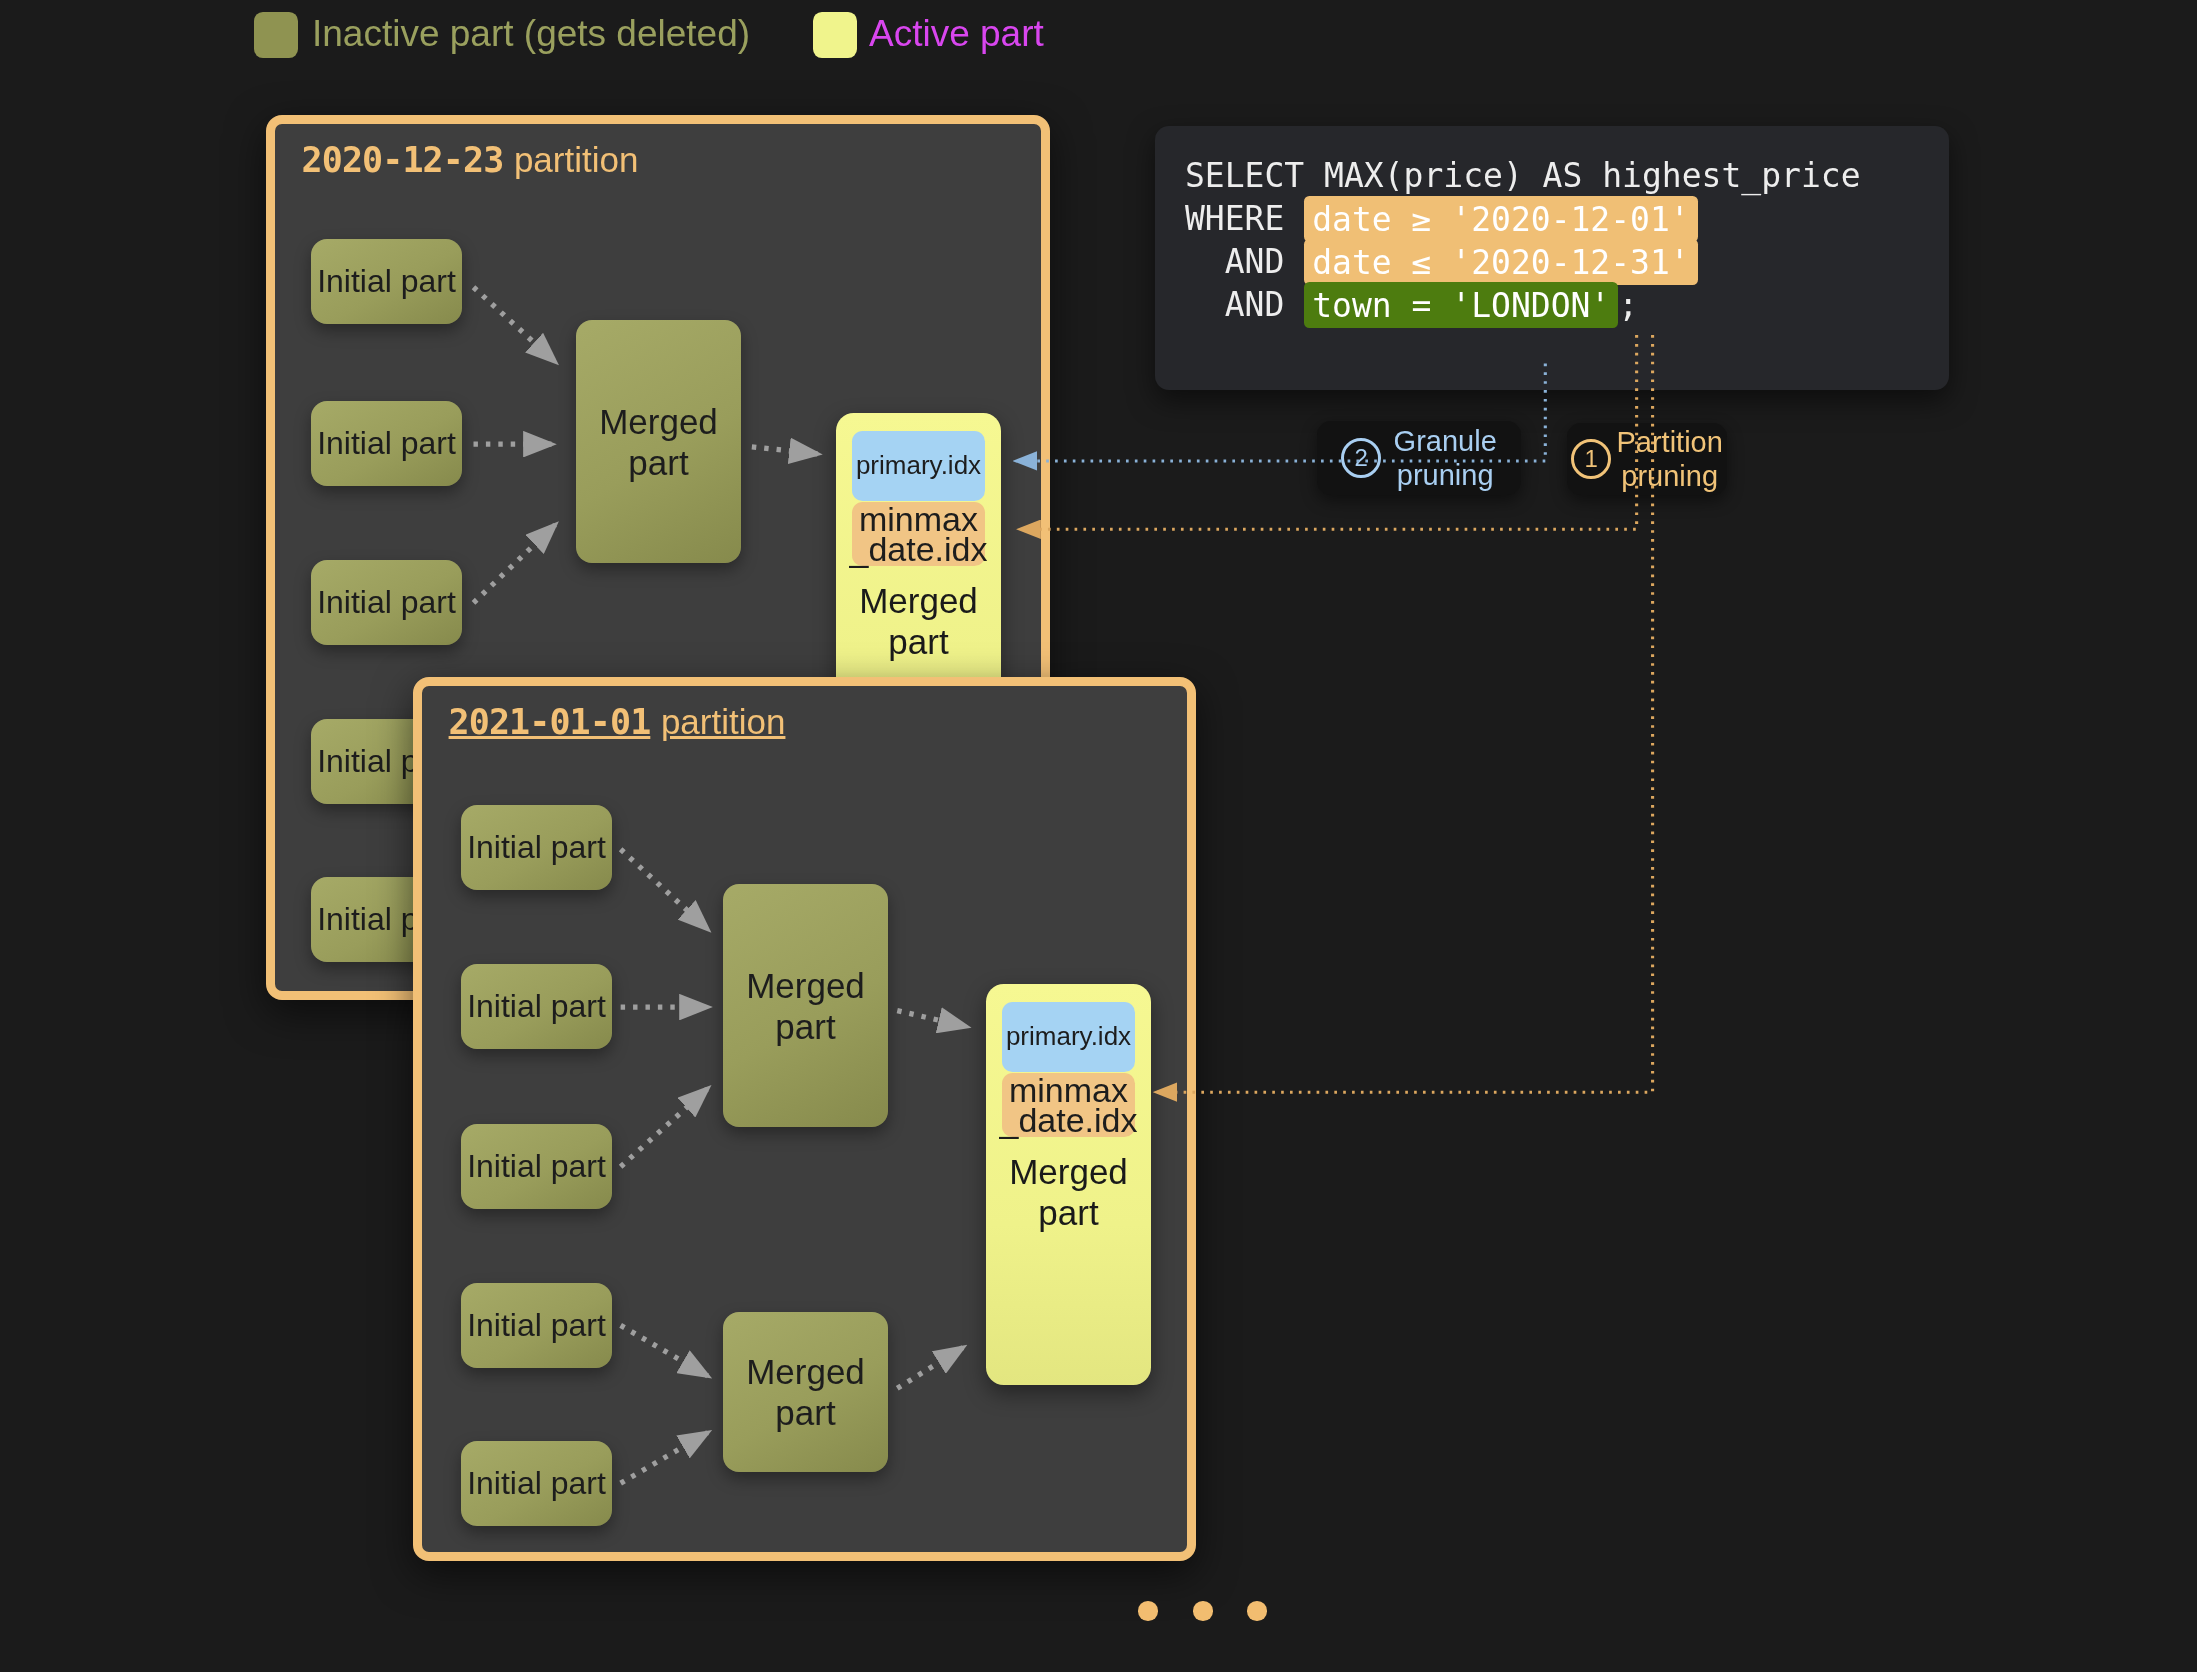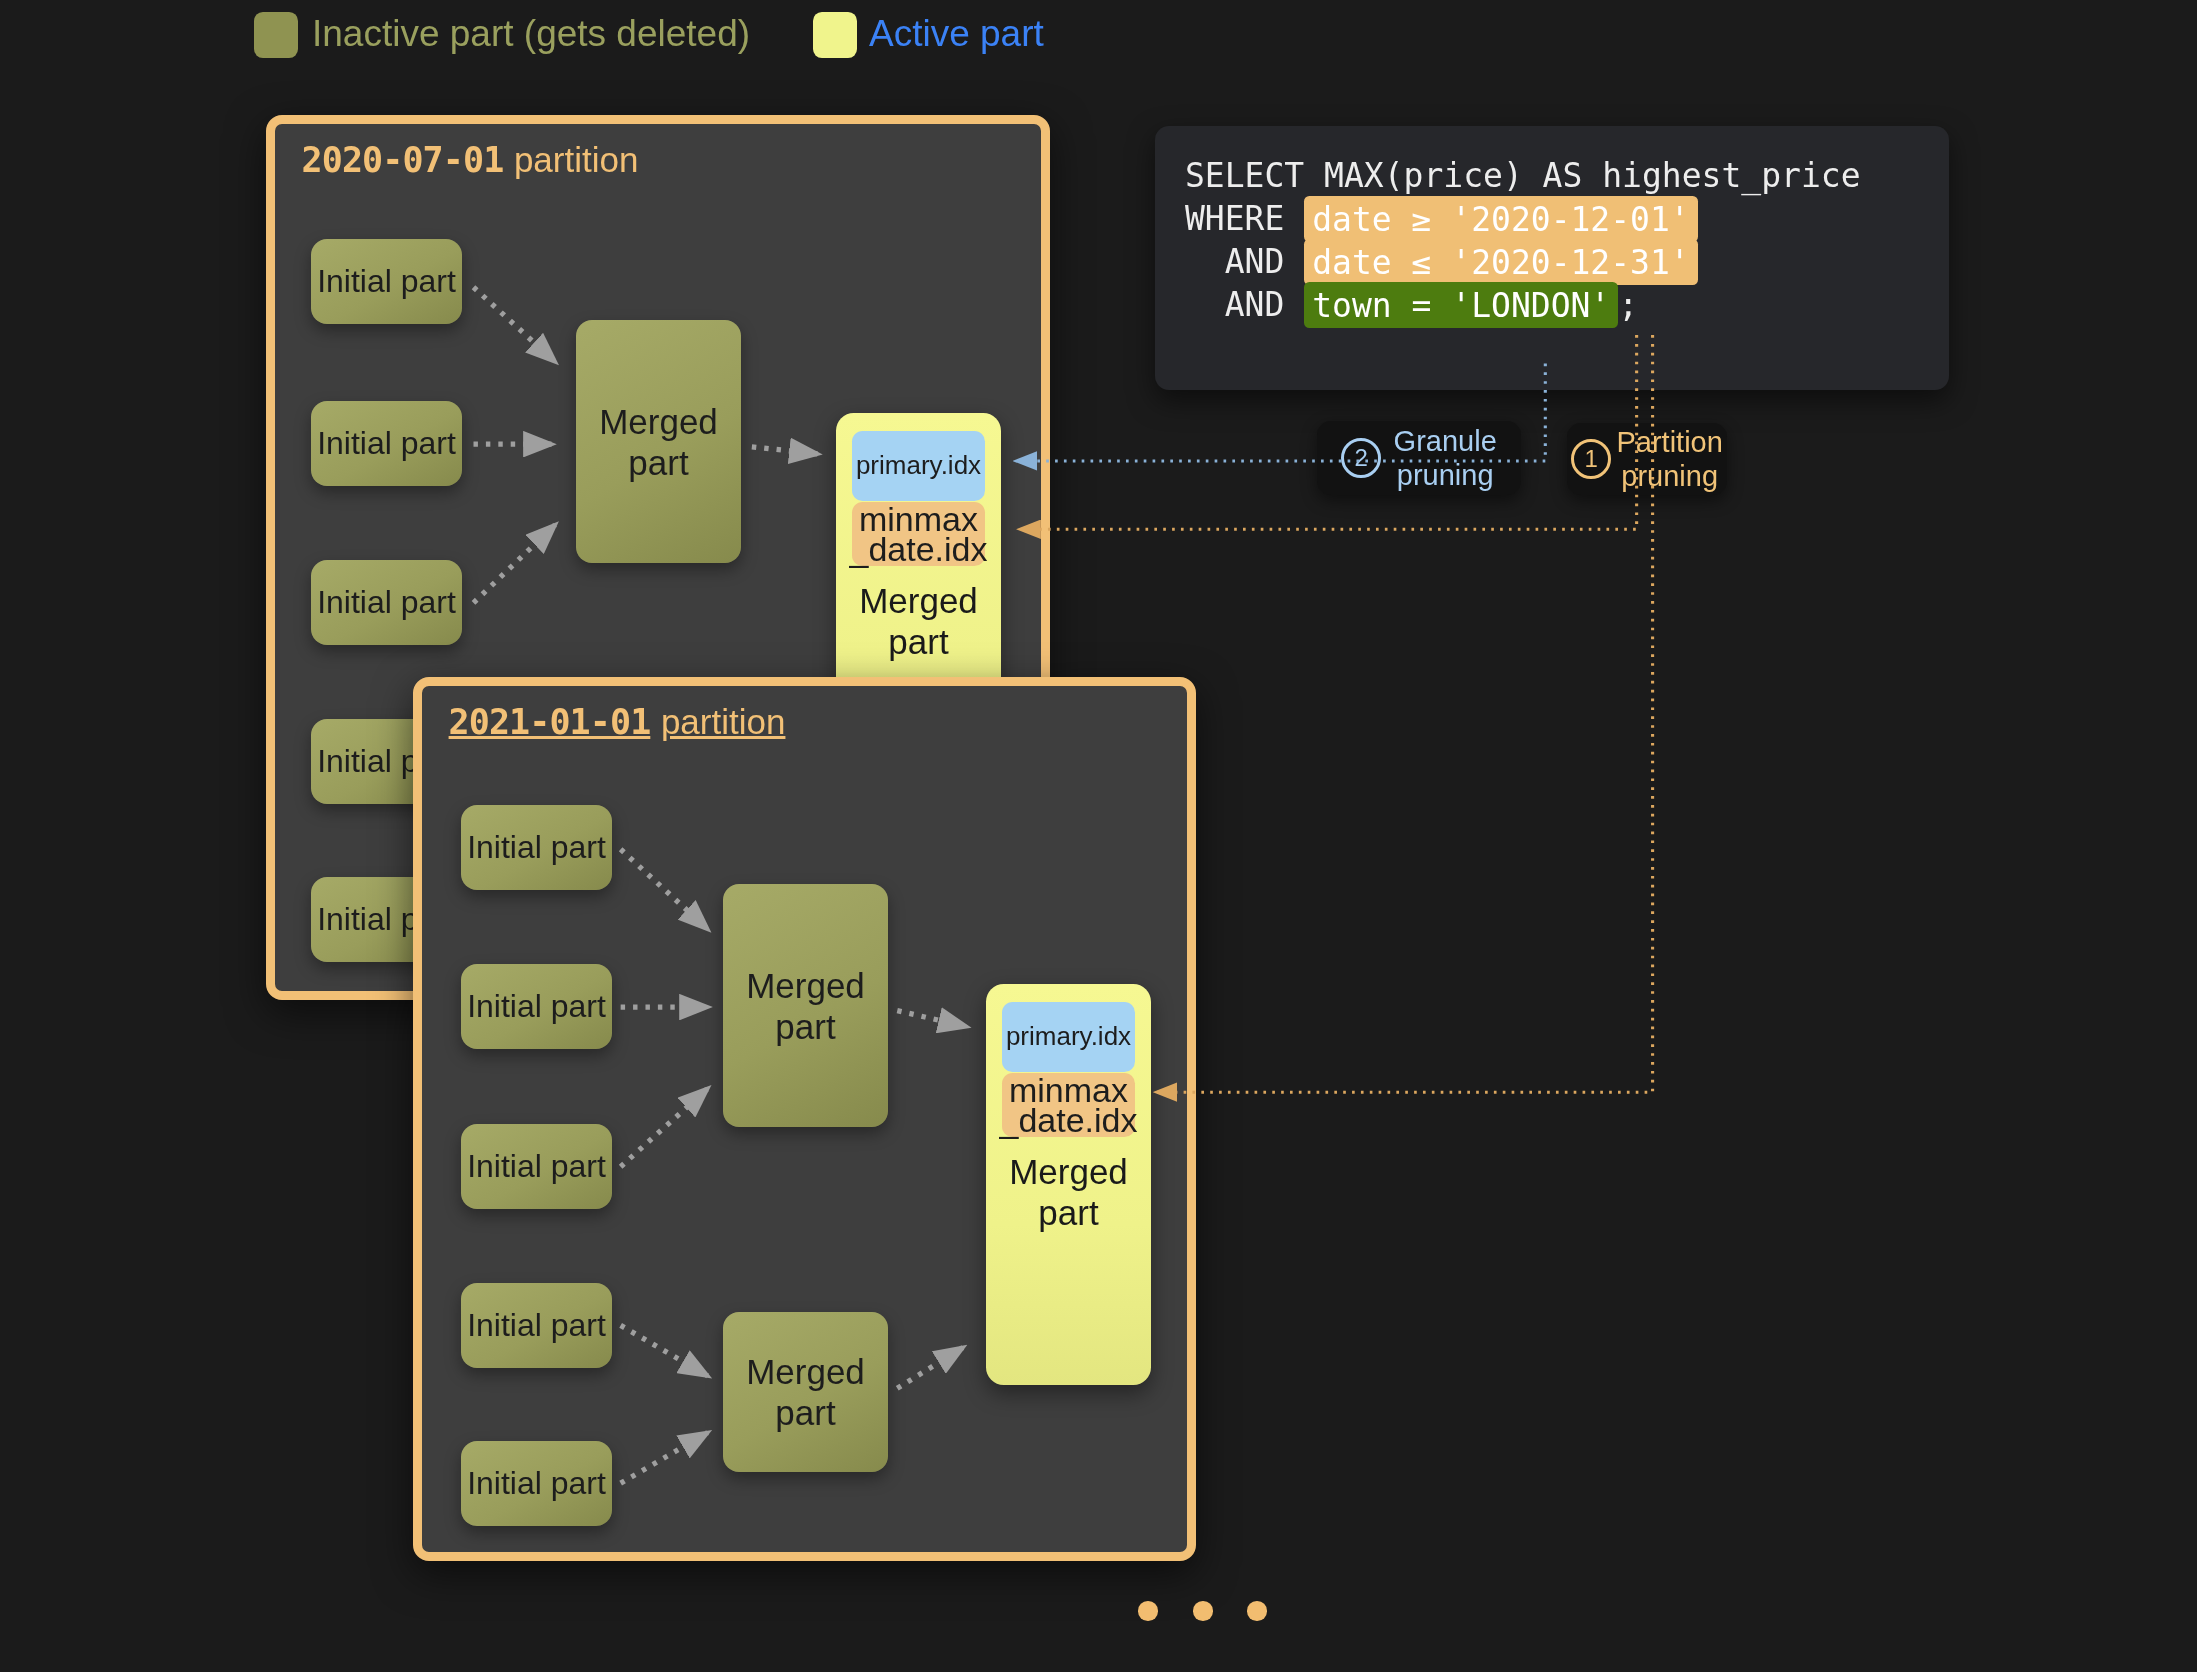--- a/index.html
+++ b/index.html
@@ -61,26 +61,26 @@
 </style>
 </head>
 <body>
 
 <div class="canvas">
 
   <div>
     <span class="legend-swatch" style="left:254px;top:12.4px;background:#8f9351;"></span>
     <span class="legend-label" style="left:312px;top:8.9px;color:#9aa05e;">Inactive part (gets deleted)</span>
     <span class="legend-swatch" style="left:813px;top:12.4px;background:#f0f48c;"></span>
-    <span class="legend-label" style="left:869px;top:8.9px;color:#3b82f6;">Active part</span>
+    <span class="legend-label" style="left:869px;top:8.9px;color:#d946ef;">Active part</span>
   </div>
 
   <section class="partition" style="left:266px;top:115px;width:766px;height:867px;">
     <h2 class="ptitle" style="margin:0;font-weight:normal;">
-      <span class="pdate">2020-07-01</span><span class="psuffix">partition</span>
+      <span class="pdate">2020-12-23</span><span class="psuffix">partition</span>
     </h2>
     <div class="part olive small-part" style="left:36px;top:115px;">
         <span>Initial part</span>
       </div>
     <div class="part olive small-part" style="left:36px;top:277px;">
         <span>Initial part</span>
       </div>
     <div class="part olive small-part" style="left:36px;top:436px;">
         <span>Initial part</span>
       </div>

